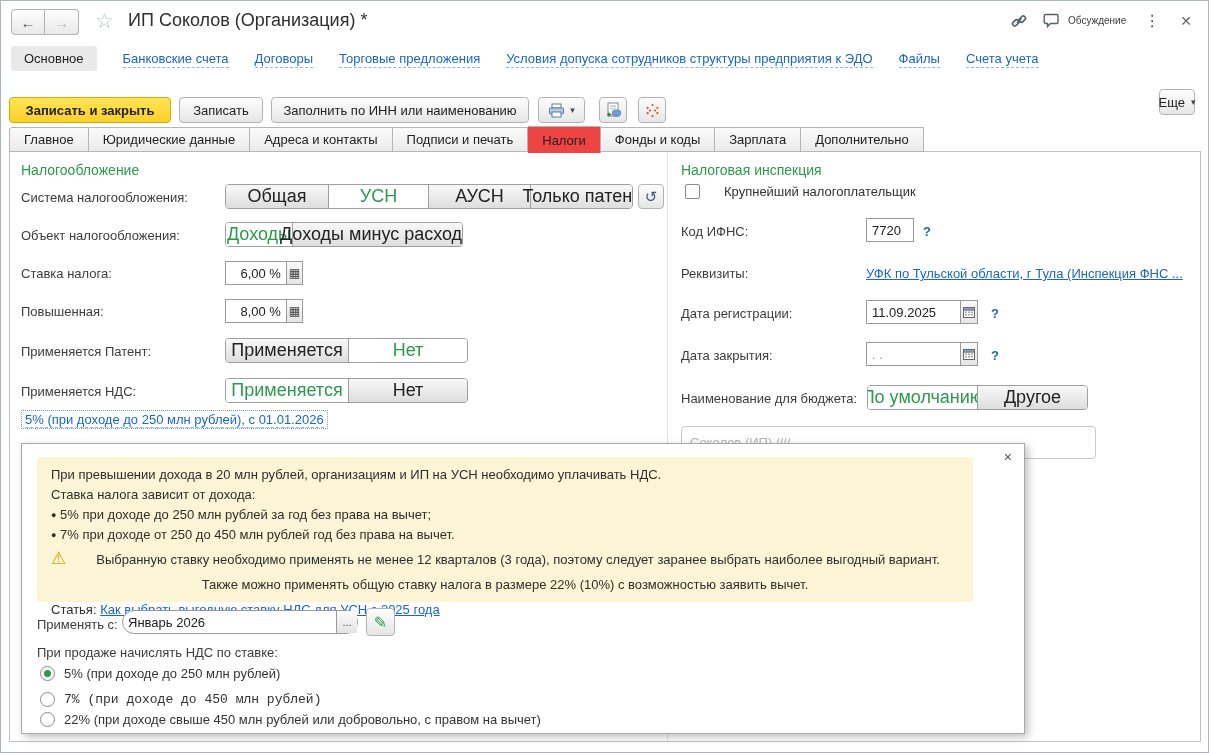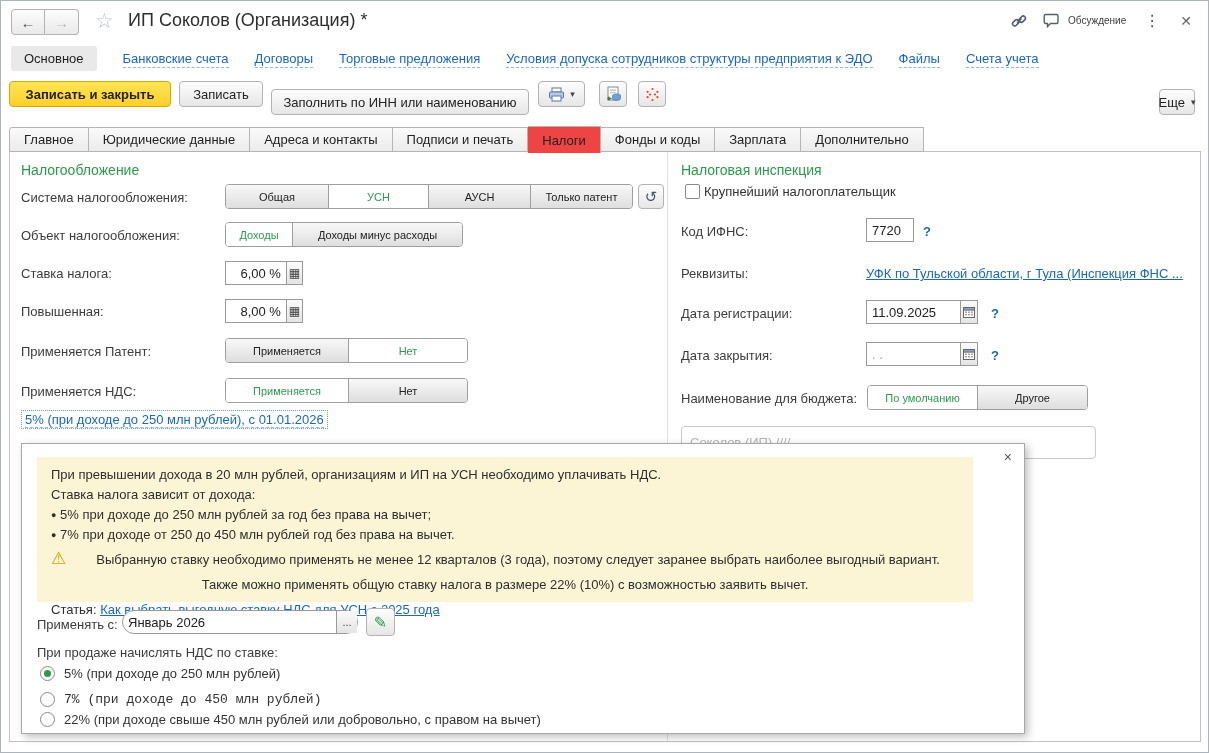--- a/index.html
+++ b/index.html
@@ -21,21 +21,21 @@
   .disc { display:flex; align-items:center; gap:7px; cursor:pointer; color:#3c3c3c; font-size:10px; }
   .dots { font-size:16px; color:#555; letter-spacing:0; cursor:pointer; padding:0 4px; }
   .xclose { font-size:14px; color:#666; cursor:pointer; padding:0 2px; }
 
   
   .linkrow { position:absolute; left:10px; top:45px; display:flex; align-items:center; gap:26px; white-space:nowrap; }
   .chip { background:#e9e9e9; border-radius:3px; padding:5px 13px; color:#222; cursor:pointer; }
   .navlink { color:#1a66c2; border-bottom:1px dashed #8fb6e4; cursor:pointer; line-height:17px; }
 
   
-  .toolbar { position:absolute; left:8px; top:80px; display:flex; align-items:flex-start; }
+  .toolbar { position:absolute; left:8px; top:88px; display:flex; align-items:flex-end; }
   .btn { height:26px; border:1px solid #b3b3b3; border-radius:4px; background:linear-gradient(#fdfdfd,#e6e6e6);
          padding:0 13px; font-size:13px; color:#222; display:flex; align-items:center; justify-content:center; cursor:pointer; white-space:nowrap; }
   .btn-yellow { background:linear-gradient(#ffe456,#fdd02a); border-color:#dba800; font-weight:bold; width:162px; }
   .btn-save { width:84px; margin-left:8px; }
   .btn-fill { width:258px; margin-left:8px;margin-top:8px; }
   .btn-print { width:47px; margin-left:9px; gap:5px; padding:0 6px; }
   .iconbtn { width:28px; height:26px; border:1px solid #b3b3b3; border-radius:4px; background:linear-gradient(#fdfdfd,#e6e6e6);
              display:flex; align-items:center; justify-content:center; cursor:pointer; }
   .ib1 { margin-left:14px; } .ib2 { margin-left:11px; }
   .caret { font-size:9px; color:#444; }
@@ -51,36 +51,36 @@
   
   .frame { position:absolute; left:8px; top:150px; width:1192px; height:591px; border:1px solid #c2c2c2; background:#fff; }
   .vsep { position:absolute; left:666px; top:151px; width:1px; height:589px; background:#e0e0e0; }
 
   .grn-h { position:absolute; font-size:14px; color:#2b9a4d; }
   .lbl { position:absolute; font-size:13px; color:#3c3c3c; white-space:nowrap; }
 
   
   .seg { position:absolute; display:flex; height:25px; border:1px solid #9f9f9f; border-radius:4px; overflow:hidden; background:#fff; }
   .seg-opt { display:flex; align-items:center; justify-content:center; border-left:1px solid #9f9f9f;
-             background:linear-gradient(#f8f8f8,#dedede); color:#222; cursor:pointer; font-size:11px; white-space:nowrap; }
+             background:linear-gradient(#f8f8f8,#dedede); color:#222; cursor:pointer; font-size:18px; white-space:nowrap; }
   .seg-opt:first-child { border-left:none; }
   .seg-opt.sel { background:#fff; color:#2b9a4d; }
 
   
   .fld { position:absolute; height:24px; border:1px solid #9a9a9a; background:#fff; display:flex; }
   .fld input { border:none; outline:none; width:100%; height:100%; font:13px "Liberation Sans","DejaVu Sans",sans-serif; padding:0 5px; color:#222; background:transparent; }
   .fld input.num { text-align:right; }
   .fld input.dim { color:#9a9a9a; }
   .fbtn { width:21px; border-left:1px solid #9a9a9a; background:linear-gradient(#fbfbfb,#e4e4e4); display:flex; align-items:center; justify-content:center; cursor:pointer; font-size:12px; color:#444; }
   .q { position:absolute; color:#1a66c2; font-weight:bold; cursor:pointer; }
   .link { color:#1a66c2; cursor:pointer; }
   .u-solid { text-decoration:underline; }
   .u-dash { border-bottom:1px dashed #8fb6e4; }
 
-  .chk { position:absolute; display:flex; align-items:center; gap:4px; cursor:pointer; }
+  .chk { position:absolute; display:flex; align-items:center; gap:24px; cursor:pointer; }
   .chk .box { width:15px; height:15px; border:1px solid #8a8a8a; border-radius:2px; background:#fff; }
 
   .vatlink { position:absolute; left:20px; top:409px; padding:1px 3px; border:1px dotted #6f9fd8; }
 
   
   .budget-input { position:absolute; left:680px; top:425px; width:415px; height:33px; border:1px solid #c9c9c9; border-radius:4px; background:#fff; color:#b3b3b3; padding:8px 8px 0; overflow:hidden; white-space:nowrap; }
 
   
   .popup { position:absolute; left:20px; top:442px; width:1004px; height:291px; background:#fff; border:1px solid #a8a8a8;
            box-shadow:3px 3px 8px rgba(0,0,0,.25); z-index:10; }

